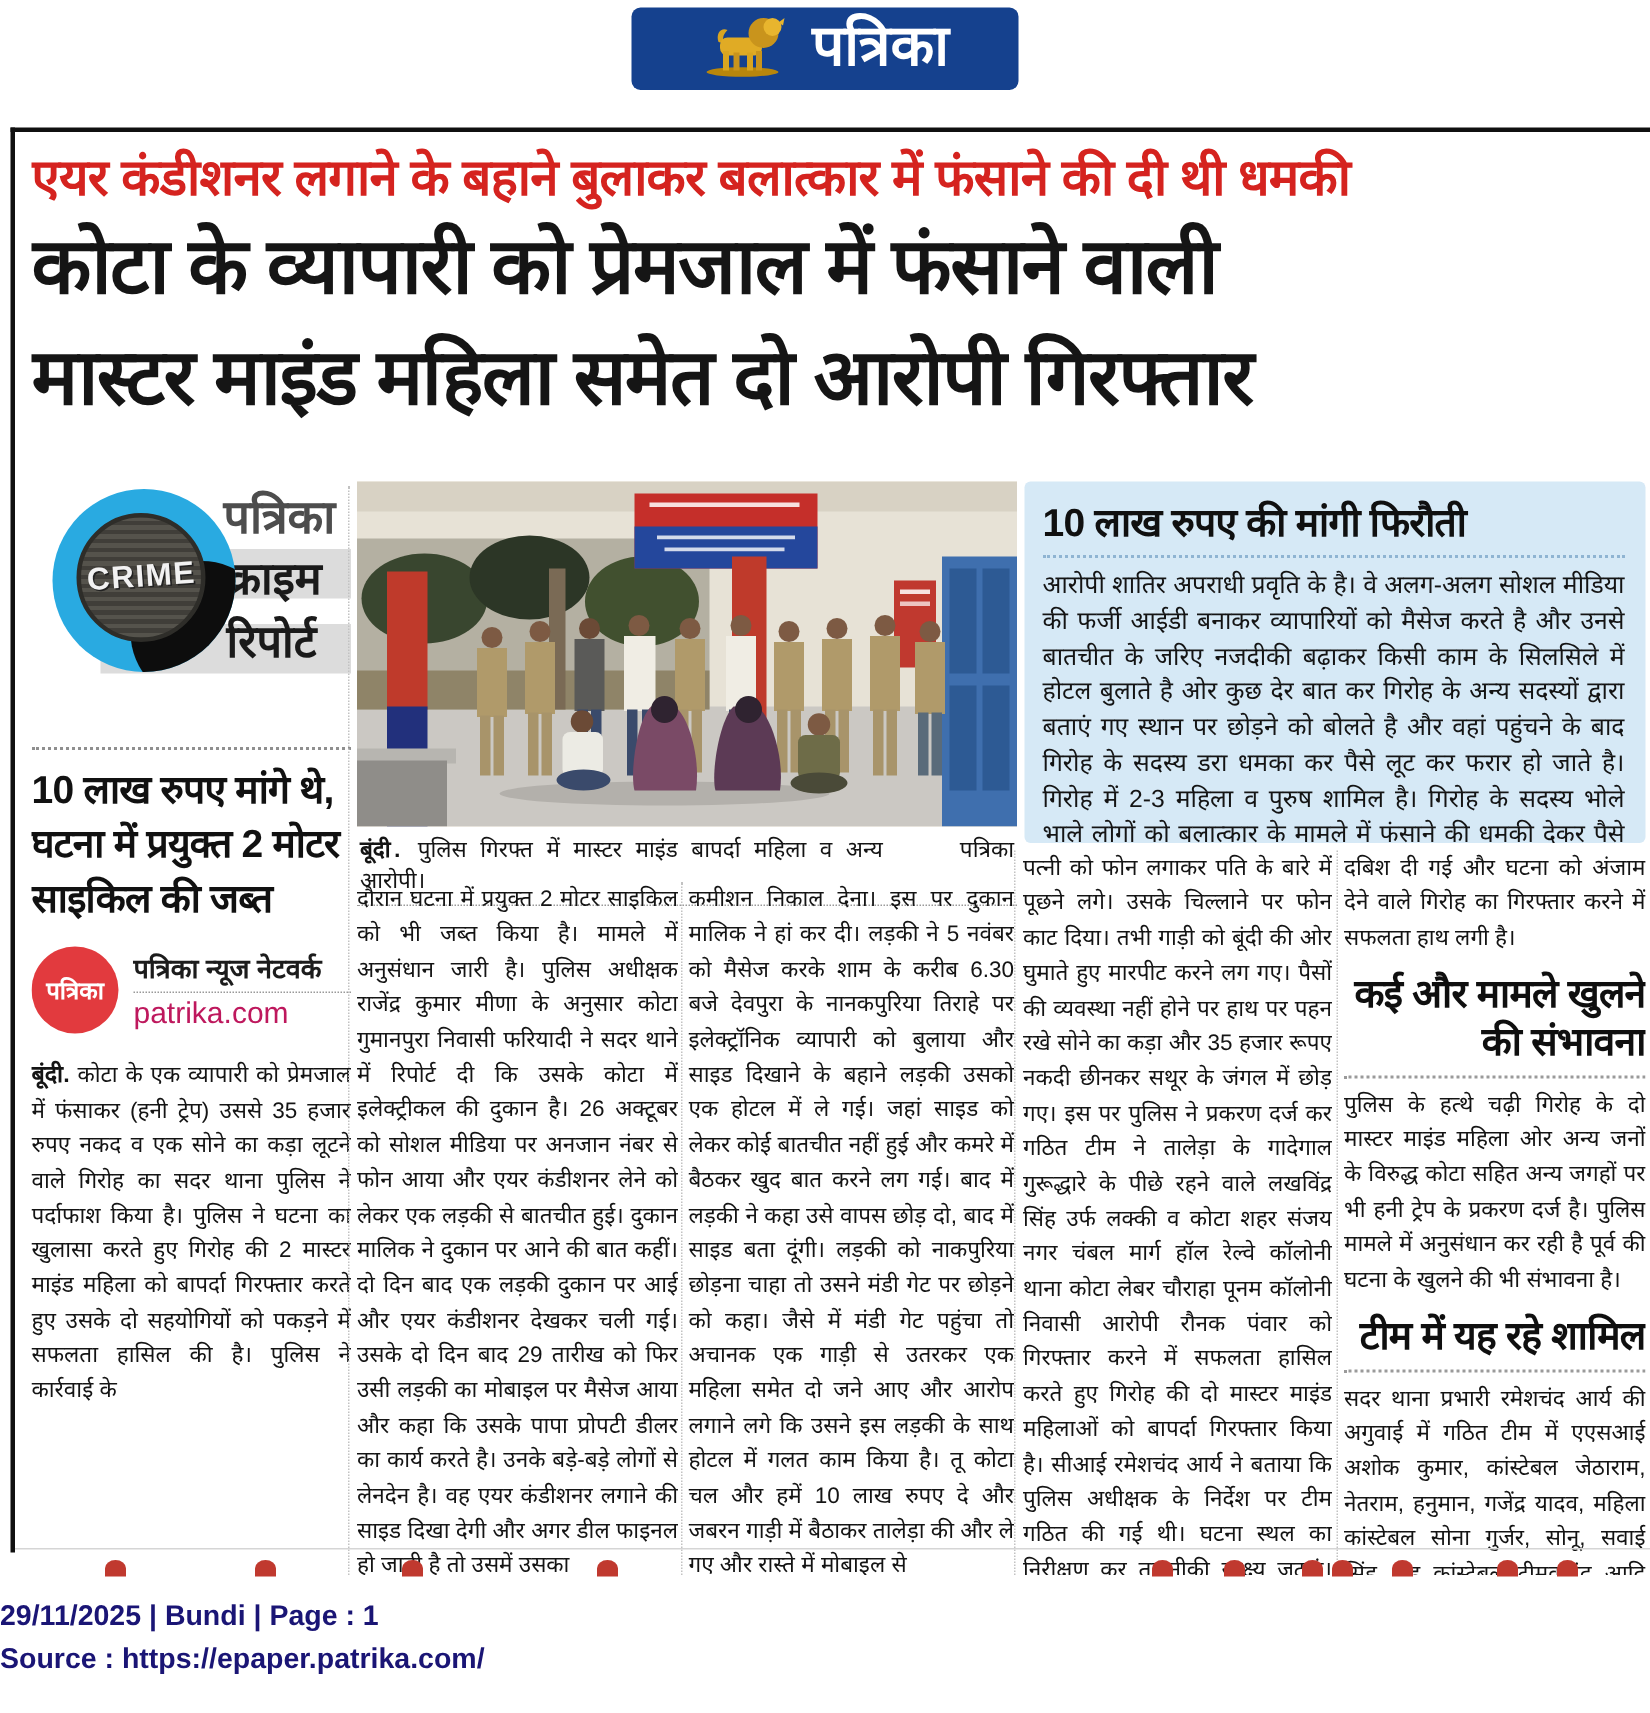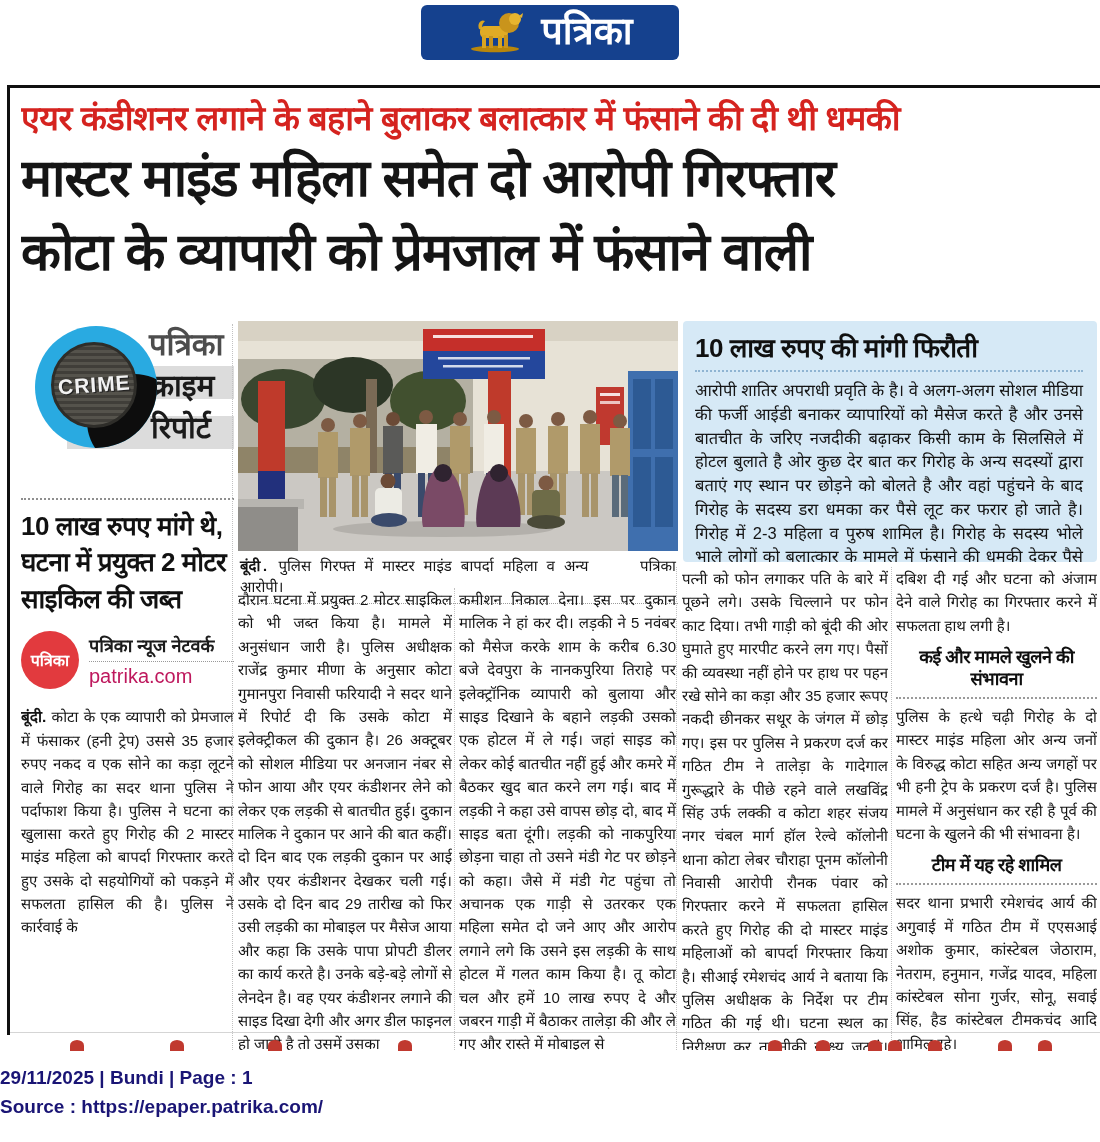--- a/index.html
+++ b/index.html
@@ -74,21 +74,21 @@
                    border-bottom:2px dotted #8fb4d2; padding-bottom:5px; }
   .bluebox-body { margin-top:7px; font-size:16.5px; line-height:1.44; color:#141414; text-align:justify; }
 
   
   .tcol { position:absolute; font-size:15px; line-height:1.56; color:#141414; text-align:justify; overflow:hidden; }
   .col2 { left:228px; top:500px; width:214px; height:462px; }
   .col3 { left:449px; top:500px; width:217px; height:462px; }
   .col4 { left:672px; top:479px; width:206px; height:483px; }
   .col5 { left:886px; top:479px; width:201px; height:483px; }
 
-  .col5 .inhead { font-size:18px; font-weight:bold; line-height:1.22; text-align:center; letter-spacing:-0.5px;
+  .col5 .inhead { font-size:26px; font-weight:bold; line-height:1.22; text-align:right; letter-spacing:-0.5px;
                   margin:10px 0 6px 0; padding-bottom:6px; border-bottom:2px dotted #9a9a9a; color:#0f0f0f; }
 
   
   .vdiv { position:absolute; border-left:1px dotted #c2c2c2; }
   .vd1 { left:222px; top:236px; height:726px; }
   .vd2 { left:444px; top:500px; height:462px; }
   .vd3 { left:666px; top:479px; height:483px; }
   .vd4 { left:881px; top:479px; height:483px; }
 
   
@@ -124,22 +124,22 @@
       </span>
       <span class="logo-text">पत्रिका</span>
     </div>
   </div>
 
   <div class="article">
 
     <div class="kicker">एयर कंडीशनर लगाने के बहाने बुलाकर बलात्कार में फंसाने की दी थी धमकी</div>
 
     <div class="headline">
+      <div>कोटा के व्यापारी को प्रेमजाल में फंसाने वाली</div>
       <div>मास्टर माइंड महिला समेत दो आरोपी गिरफ्तार</div>
-      <div>कोटा के व्यापारी को प्रेमजाल में फंसाने वाली</div>
     </div>
 
     <div class="sidebar">
       <div class="crime-block">
         <div class="crime-strip1"></div>
         <div class="crime-strip2"></div>
         <div class="crime-badge">
           <div class="crime-shadow"></div>
           <div class="crime-stamp">
             <span>CRIME</span>

